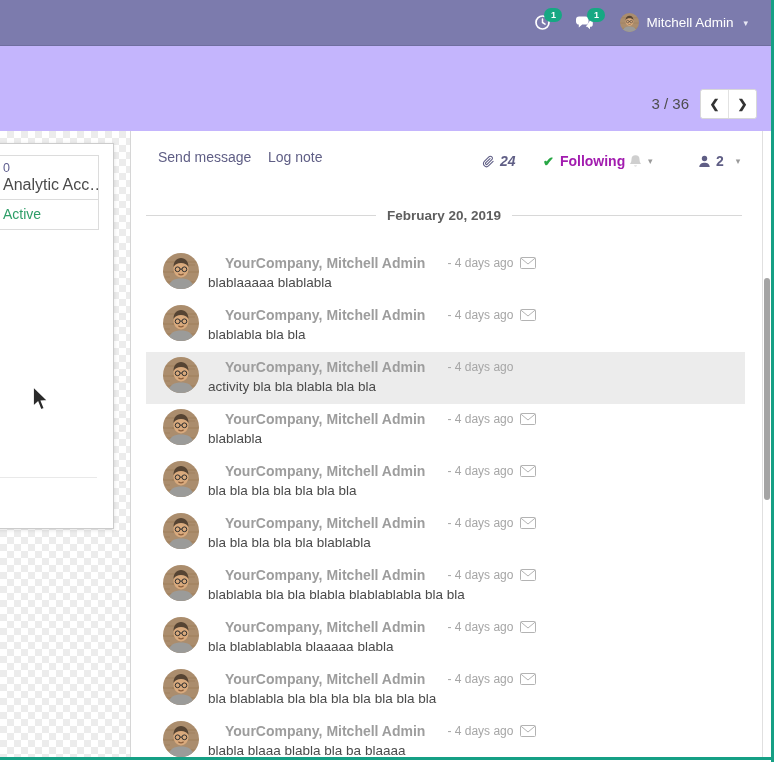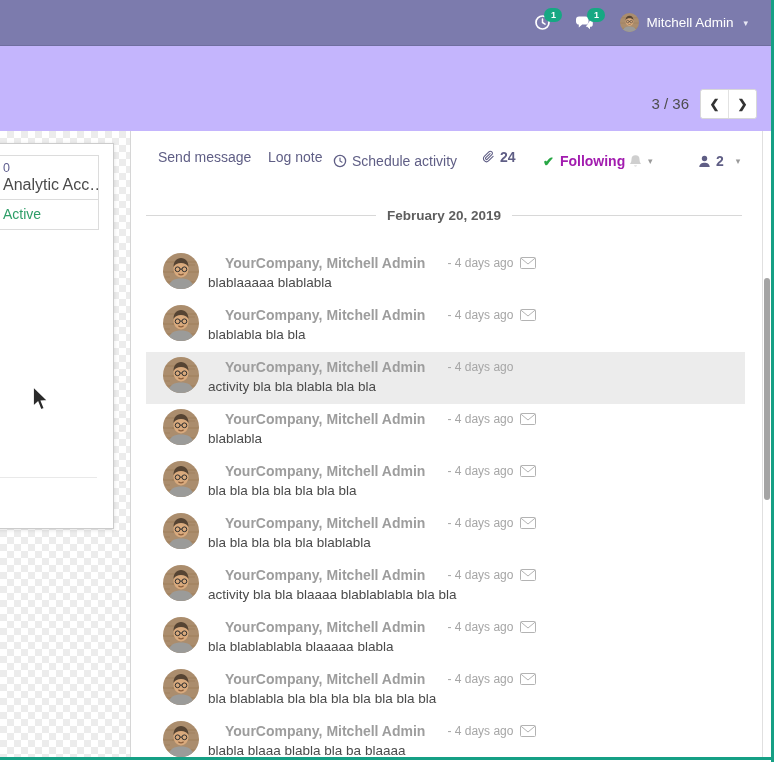--- a/index.html
+++ b/index.html
@@ -138,30 +138,21 @@
     </div>
     <div class="activebtn">Active</div>
   </div>
   <div class="sheet-line"></div>
   <div class="vdivider"></div>
 
   <div class="chatter"></div>
 
   <span class="ctool ctool-text" style="left:158px;position:absolute;">Send message</span>
   <span class="ctool ctool-text" style="left:268px;position:absolute;">Log note</span>
-  <span class="ctool ctool-text" style="left:333px;position:absolute;display:flex;align-items:center;gap:5px;">
-    <span class="inline-svg">
-      <svg width="14" height="14" viewBox="0 0 16 16">
-          <circle cx="8" cy="8" r="6.4" fill="none" stroke="#5f5e85" stroke-width="1.5"></circle>
-          <path d="M8 4.6V8l2.3 1.4" stroke="#5f5e85" stroke-width="1.3" fill="none" stroke-linecap="round"></path>
-        </svg>
-    </span>
-    <span>Schedule activity</span>
-  </span>
-  <span class="ctool" style="left:482px;position:absolute;display:flex;gap:5px;">
+  <span class="ctool" style="left:482px;position:absolute;display:flex;align-items:center;gap:5px;font-style:italic;">
     <span class="inline-svg">
       <svg width="13" height="14" viewBox="0 0 24 24">
           <path d="M20.5 12.6l-8.1 8.1a5.7 5.7 0 0 1-8.1-8.1L12.7 4.2a3.8 3.8 0 0 1 5.4 5.4l-8.3 8.3a1.9 1.9 0 0 1-2.7-2.7l7.8-7.7" fill="none" stroke="#5f5e85" stroke-width="2" stroke-linecap="round"></path>
         </svg>
     </span>
     <span class="count">24</span>
   </span>
   <span class="ctool" style="left:543px;position:absolute;display:flex;align-items:center;gap:6px;">
     <span style="color:#28a745;font-size:13px;font-weight:bold;">✔</span>
     <span class="bold-dark">Following</span>
@@ -374,21 +365,21 @@
       <span class="head">
         <span class="author">YourCompany, Mitchell Admin</span>
         <span class="mtime">- 4 days ago</span>
         <span class="env">
           <svg width="16" height="12" viewBox="0 0 16 12">
               <rect x="0.5" y="0.5" width="15" height="11" rx="1" fill="none" stroke="#b3b3b3" stroke-width="1"></rect>
               <path d="M1 1.2l7 5.8 7-5.8" fill="none" stroke="#b3b3b3" stroke-width="1"></path>
             </svg>
         </span>
       </span>
-      <span class="mbody">activity bla bla blaaaa blablablabla bla bla</span>
+      <span class="mbody">blablabla bla bla blabla blablablabla bla bla</span>
     </div>
 
     <div class="row">
       <span class="avatar">
         <svg viewBox="0 0 36 36" width="36" height="36">
             <rect width="36" height="36" fill="#ab8d6d"></rect>
             <path d="M0 9h36M0 19h36M0 29h36" stroke="#96774f" stroke-width="1.2" opacity=".55"></path>
             <path d="M9 19h6M24 12h8M2 24h5" stroke="#96774f" stroke-width="1" opacity=".4"></path>
             <path d="M5 36c1-8.5 6.5-10.5 13-10.5S30 27.5 31 36z" fill="#9b9b99"></path>
             <ellipse cx="18" cy="16" rx="7.5" ry="8.5" fill="#d9aa7d"></ellipse>

